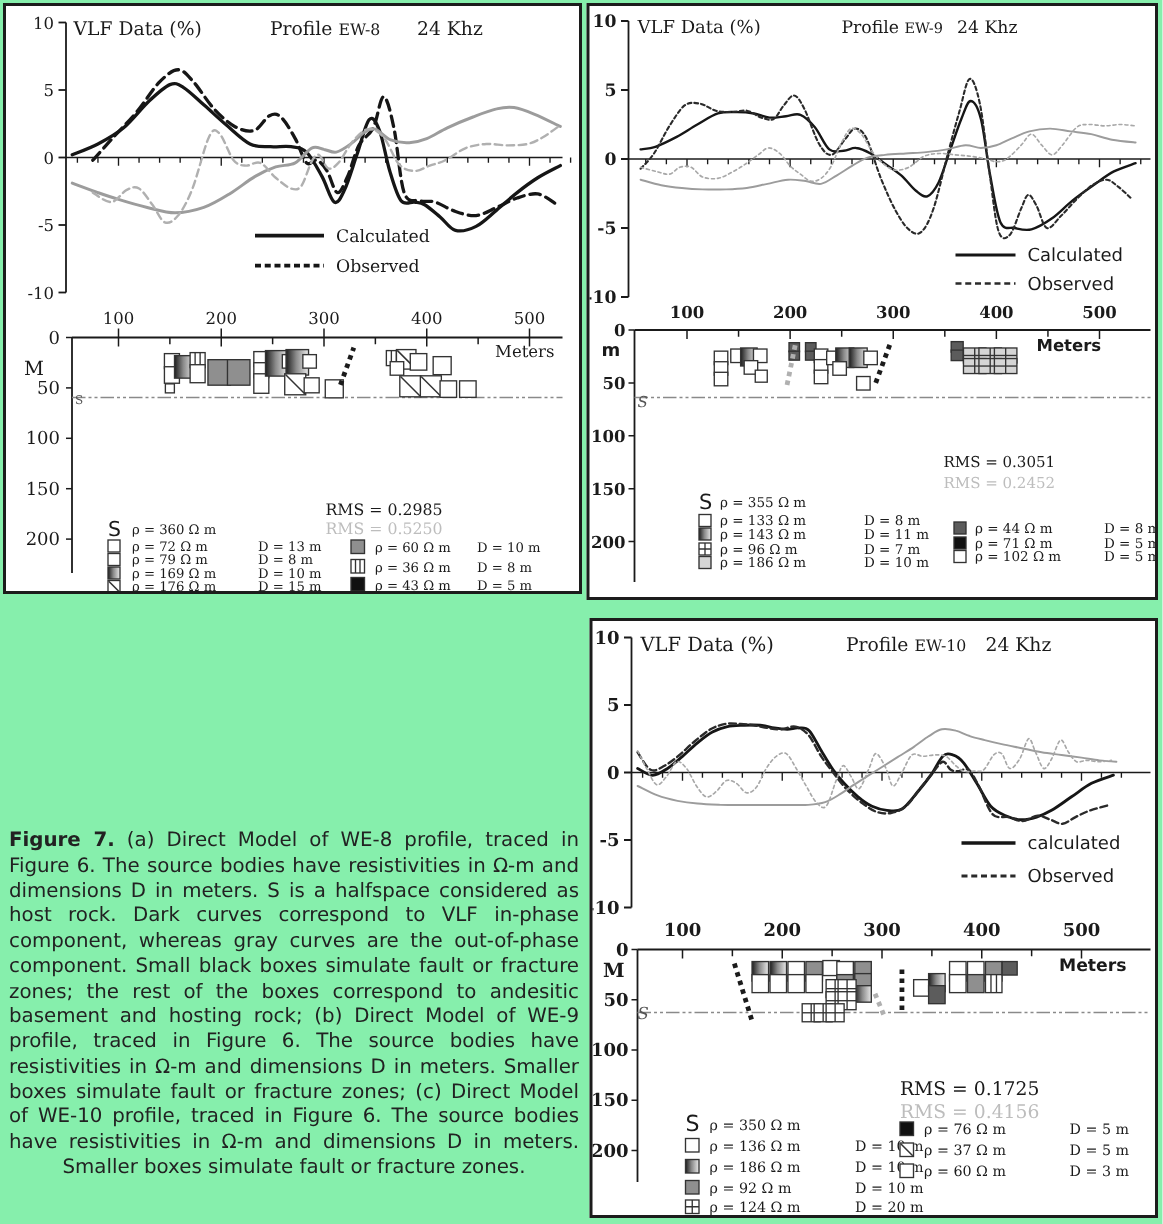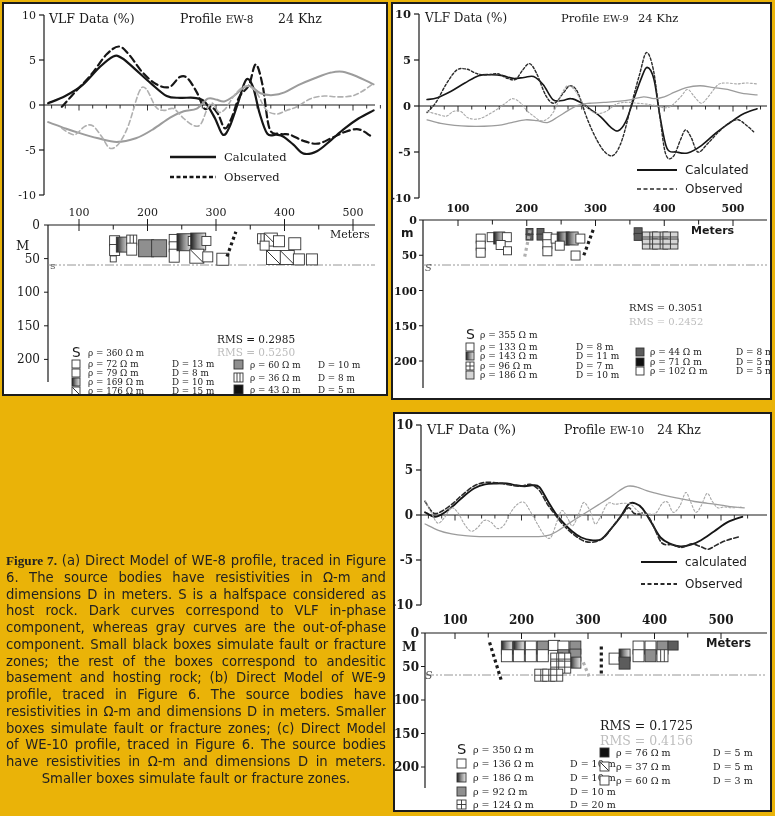--- a/index.html
+++ b/index.html
@@ -1,26 +1,26 @@
 <!DOCTYPE html>
 <html><head>
 <meta charset="utf-8">
 <style>
   html,body{margin:0;padding:0;background:#fff;}
-  #figure{position:relative;width:775px;height:816px;background:#eab308;overflow:hidden;
+  #figure{position:relative;width:775px;height:816px;background:#86efac;overflow:hidden;
           font-family:"DejaVu Serif",serif;}
   .panel{position:absolute;border:2px solid #1c1c1c;background:#fff;}
   #panelA{left:2px;top:2px;width:382px;height:390px;}
   #panelB{left:391px;top:2px;width:377px;height:394px;}
   #panelC{left:393px;top:412px;width:375px;height:396px;}
   .panel-svg{display:block;}
   .caption{position:absolute;left:6px;top:553px;width:380px;margin:0;
            font-family:"DejaVu Sans",sans-serif;font-size:13.2px;line-height:1.27;
            color:#222;text-align:justify;text-align-last:center;}
-  .caption b{font-weight:bold;font-family:Liberation Serif, serif;}
+  .caption b{font-weight:bold;}
   svg text{user-select:none;}
 </style>
 </head>
 <body>
 
 <div id="figure">
   <div class="panel" id="panelA">
     <svg class="panel-svg" width="382" height="390" viewBox="0 0 382 390">
         <defs>
           <linearGradient id="grad0" x1="0" y1="0" x2="1" y2="0">

